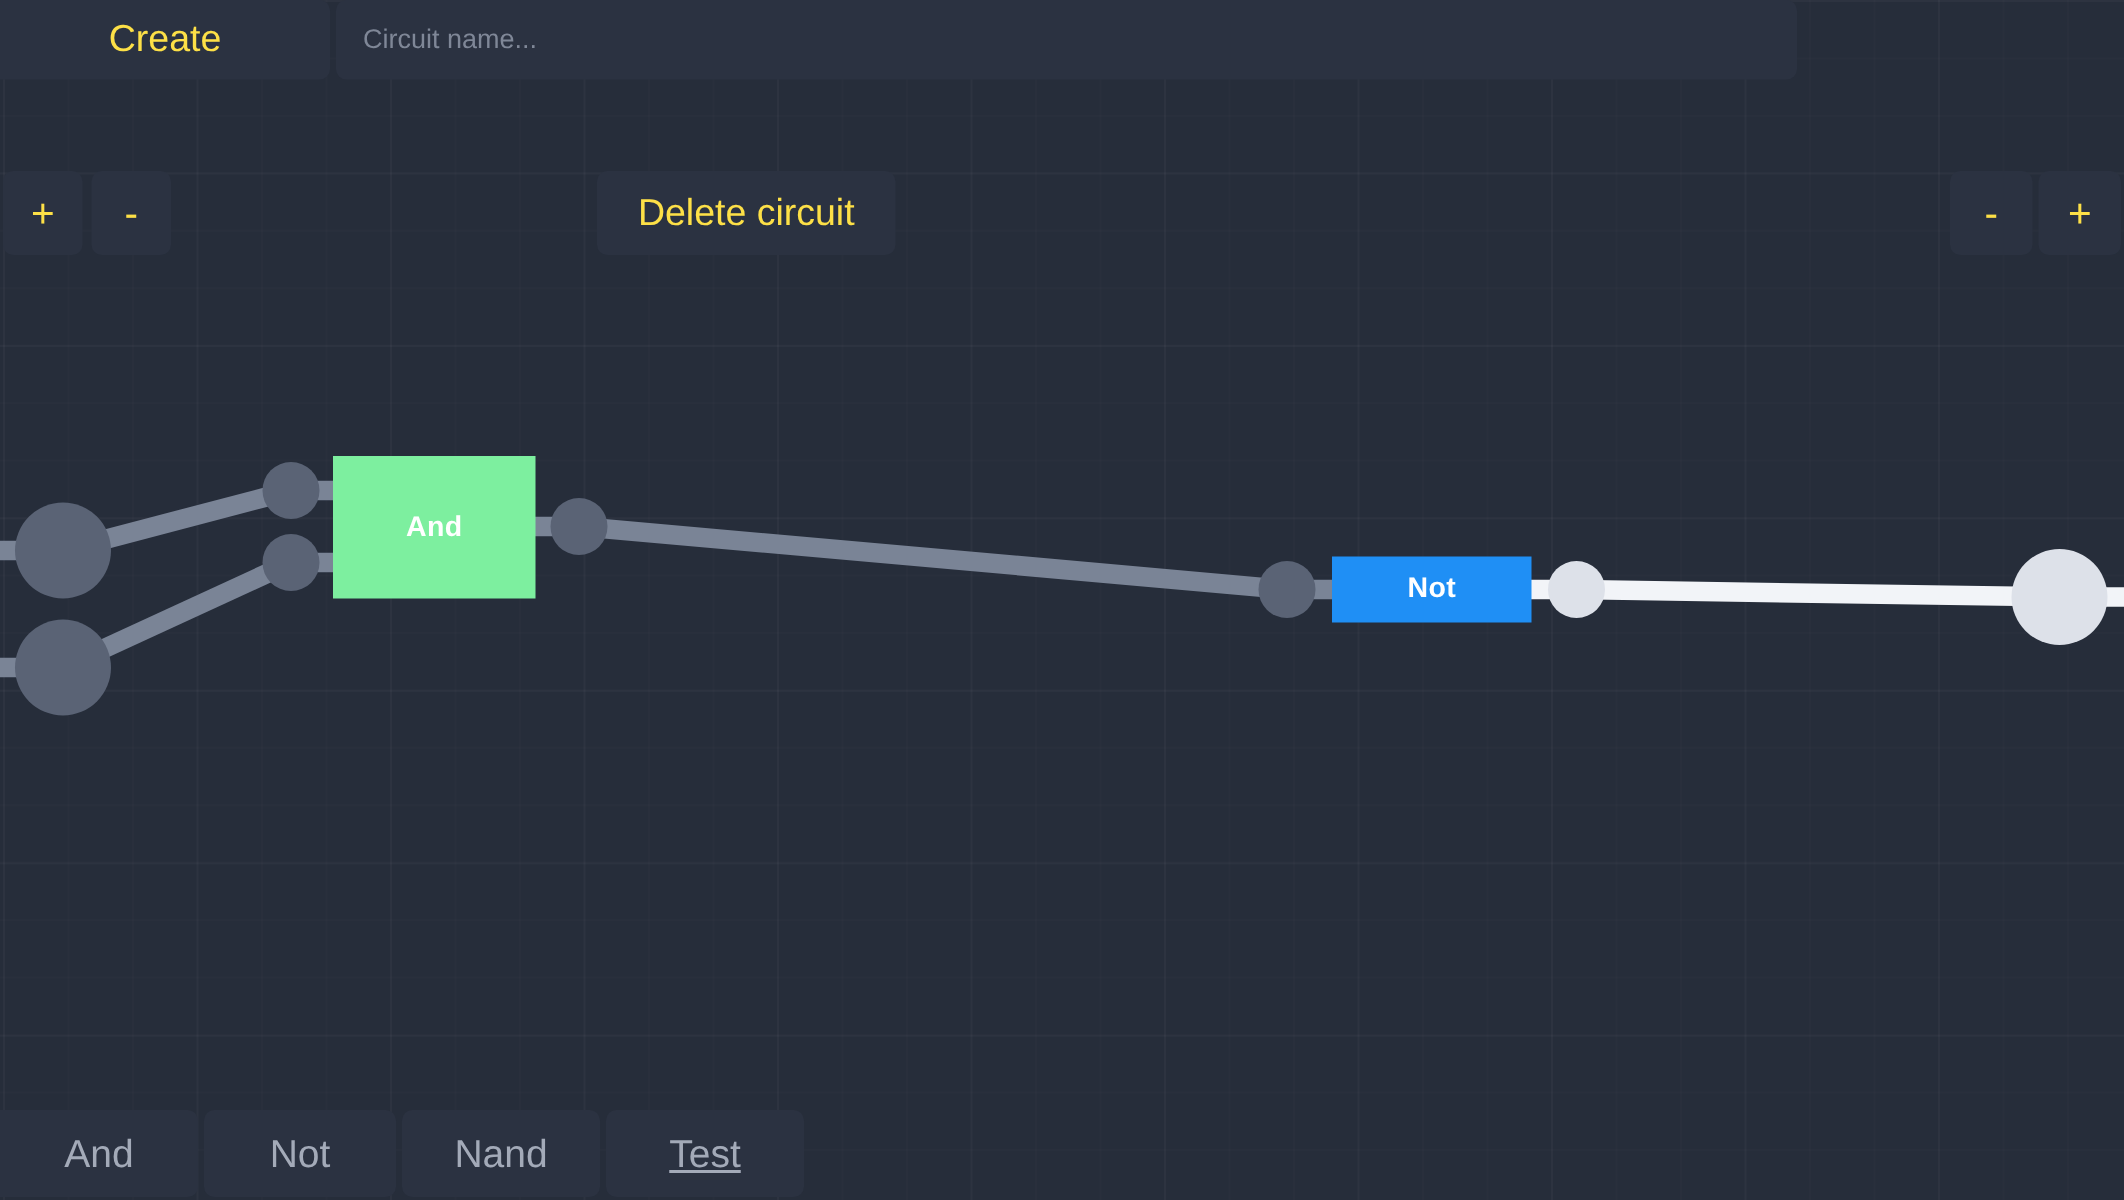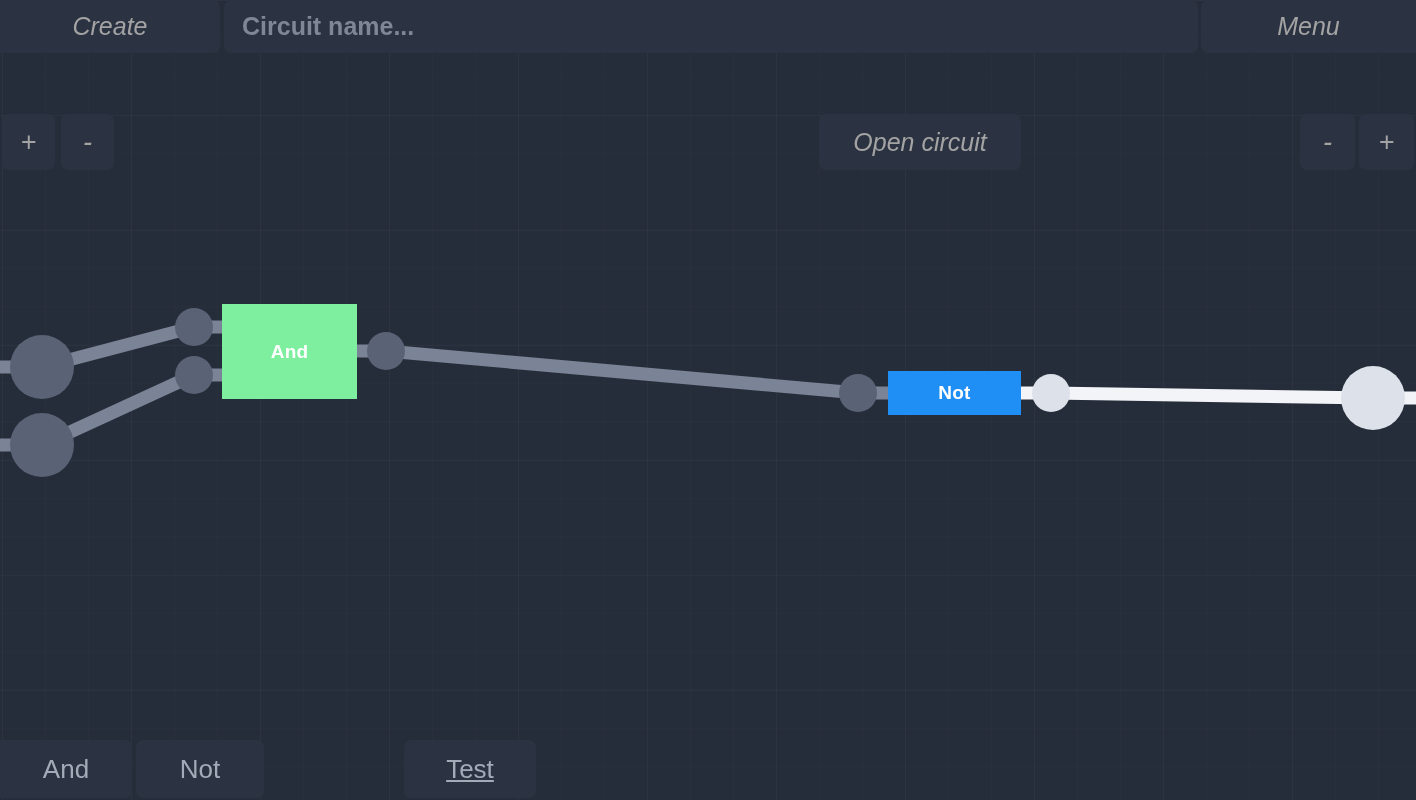--- a/index.html
+++ b/index.html
@@ -70,49 +70,48 @@
     font-weight: bold;
     letter-spacing: 0.2px;
     user-select: none;
   }
   .gate.and { background: #7def9f; }
   .gate.not { background: #1f8ff5; }
 
   
   .bar-btn {
     background: #2b3241;
-    color: #a3a3a3;
+    color: #fde047;
     border: none;
     border-radius: 7px;
     font-family: "Liberation Sans", sans-serif;
     font-size: 25px;
     font-weight: 300;
     display: flex;
     align-items: center;
     justify-content: center;
     position: absolute;
     cursor: pointer;
     white-space: nowrap;
-    font-style: italic;
   }
 
   .top-row { position: absolute; left: 0; top: 0; width: 1416px; height: 53px; }
   .second-row { position: absolute; left: 0; top: 57px; width: 1416px; height: 56px; }
 
   #create-button { left: 0px;  top: 0px; width: 220px;  height: 53px; border-radius: 0 7px 7px 0; }
   #circuit-name-input {
     position: absolute;
     left: 224px; top: 0px; width: 974px; height: 53px;
     background: #2b3241;
     border: none;
     border-radius: 7px;
     color: #f97316;
     font-family: "Liberation Sans", sans-serif;
-    font-size: 25px;
-    font-weight: 700;
+    font-size: 18px;
+    font-weight: 400;
     padding: 0 18px;
     outline: none;
   }
   #circuit-name-input::placeholder { color: #7f8797; opacity: 1; }
   #menu-button { left: 1201px; top: 0px; width: 215px; height: 53px; border-radius: 7px 0 0 7px; }
 
   #zoom-in-button  { left: 2px;   top: 57px; width: 53px; height: 56px; font-size: 27px; }
   #zoom-out-button { left: 61px;  top: 57px; width: 53px; height: 56px; font-size: 27px; }
   #delete-circuit-button { left: 398px; top: 57px; width: 199px; height: 56px; }
   #clear-board-button    { left: 601px; top: 57px; width: 214px; height: 56px; }
@@ -176,36 +175,36 @@
         <div class="gate and" style="left: 222px; top: 304px; width: 135px; height: 95px;">And</div>
         <div class="gate not" style="left: 888px; top: 371px; width: 133px; height: 44px;">Not</div>
       </div>
   </div>
 
   <div class="top-row">
     <button class="bar-btn" id="create-button">Create</button>
 
     <input id="circuit-name-input" type="text" placeholder="Circuit name..." style="">
 
-    <button class="bar-btn" id="menu-button">Menu</button>
   </div>
 
   <div class="second-row">
     <button class="bar-btn" id="zoom-in-button">+</button>
 
     <button class="bar-btn" id="zoom-out-button">-</button>
 
-
-
-    <button class="bar-btn" id="open-circuit-button">Open circuit</button>
+    <button class="bar-btn" id="delete-circuit-button">Delete circuit</button>
+
+
 
     <button class="bar-btn" id="pan-left-button">-</button>
 
     <button class="bar-btn" id="pan-right-button">+</button>
   </div>
 
   <div id="gate-palette">
     <button class="palette-btn" id="palette-and">And</button>
     <button class="palette-btn" id="palette-not">Not</button>
+    <button class="palette-btn" id="palette-nand">Nand</button>
     <button class="palette-btn" id="palette-test">Test</button>
   </div>
 
 </div>
 
 </body></html>

